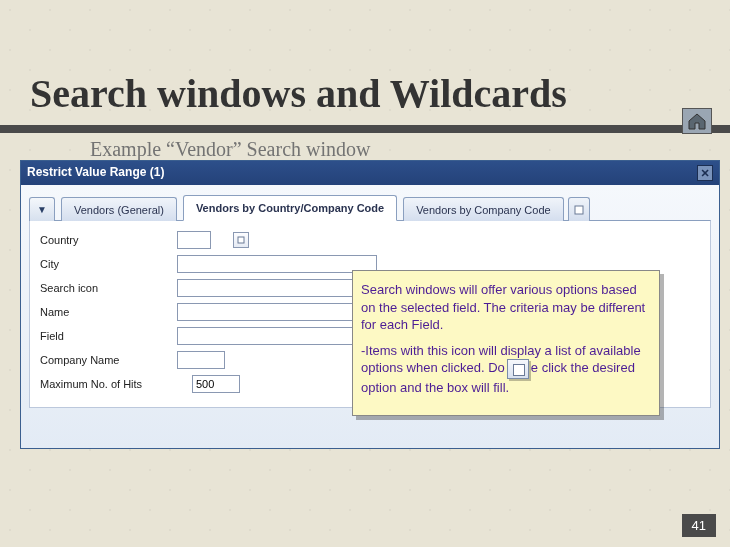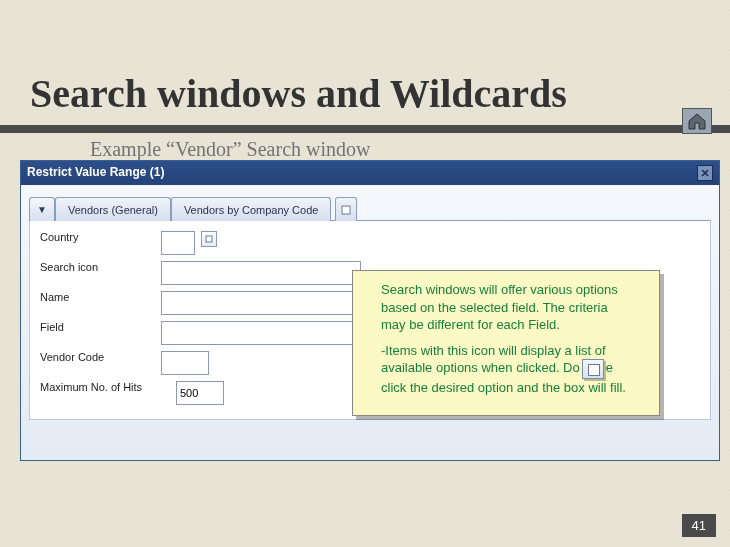--- a/index.html
+++ b/index.html
@@ -55,56 +55,56 @@
     border-radius:3px 3px 0 0;
     display:flex; align-items:center; justify-content:center;
     font-size:10px; color:#2a3f66;
   }
   .tab {
     height:24px; padding:0 12px; font-size:11px;
     display:flex; align-items:center;
     background:linear-gradient(#f0f4fa,#d4deee);
     border:1px solid #8a9fbf; border-bottom:none;
     border-radius:3px 3px 0 0;
-    color:#2a3350; margin-left:0;
+    color:#2a3350; margin-left:6px;
     cursor:pointer;
   }
   .tab.active {
     background:#fff; font-weight:bold; height:26px;
     border-bottom:1px solid #fff; position:relative; z-index:2;
   }
   .tab-right-icon {
     width:22px; height:24px; margin-left:4px;
     background:linear-gradient(#f0f4fa,#d4deee);
     border:1px solid #8a9fbf; border-bottom:none; border-radius:3px 3px 0 0;
     display:flex; align-items:center; justify-content:center;
   }
   .subpanel {
     background:#fff; border:1px solid #bcc8dc; border-top:1px solid #8a9fbf;
     margin-top:-1px; padding:10px 10px 14px 10px;
     display:flex; flex-direction:column; gap:6px;
   }
-  .row { display:flex; align-items:flex-start; gap:6px; }
+  .row { display:flex; align-items:center; gap:22px; }
   .lbl { width:115px; font-size:11px; color:#222; }
   .sap-input {
-    height:24px; border:1px solid #8a98b2; background:#fff;
+    height:18px; border:1px solid #8a98b2; background:#fff;
     font-size:11px; padding:0 3px;
   }
   .w200{width:200px}.w30{width:34px}.w48{width:48px}
   .picker {
     width:16px; height:16px; border:1px solid #8a98b2;
     background:linear-gradient(#fdfdff,#e6ebf4);
     display:flex; align-items:center; justify-content:center; font-size:9px;
   }
   .callout {
     position:absolute; left:352px; top:270px; width:308px;
     background:#fdf9c4; border:1px solid #888;
     box-shadow:4px 4px 0 rgba(40,40,40,0.35);
-    padding:10px 28px; font-family:Verdana,sans-serif;
-    font-size:13px; color:#15803d; line-height:1.35;
+    padding:10px 8px; font-family:Verdana,sans-serif;
+    font-size:13px; color:#4c1d95; line-height:1.35;
   }
   .callout p { margin-bottom:8px; }
   .inline-icon {
     display:inline-block; width:22px; height:20px; vertical-align:middle;
     background:linear-gradient(#f6f8fb,#d8e1ef); border:1px solid #7a8ca8;
     position:relative; margin:0 2px; box-shadow:2px 2px 0 rgba(0,0,0,0.25);
   }
   .inline-icon::after{
     content:""; position:absolute; left:5px; top:4px; width:10px; height:10px;
     border:1px solid #6a7a96; background:#fff;
@@ -131,51 +131,56 @@
 
 <div class="sap-window">
   <div class="sap-titlebar">
     <span>Restrict Value Range (1)</span>
     <span class="sap-close">✕</span>
   </div>
   <div class="sap-body">
     <div class="tabstrip">
       <div class="tab-arrow">▼</div>
       <div class="tab">Vendors (General)</div>
+      <div class="tab active">Vendors by Country/Company Code</div>
       <div class="tab">Vendors by Company Code</div>
       <div class="tab-right-icon">
         <svg width="10" height="10" viewBox="0 0 10 10">
             <rect x="1" y="1" width="8" height="8" fill="#fff" stroke="#6a7a96"></rect>
           </svg>
       </div>
     </div>
     <div class="subpanel">
       <div class="row">
         <span class="lbl">Country</span>
         <input class="sap-input w30" value="" style="">
         <span class="picker">
           <svg width="8" height="8" viewBox="0 0 8 8">
               <rect x="1" y="1" width="6" height="6" fill="#fff" stroke="#6a7a96"></rect>
             </svg>
         </span>
       </div>
       <div class="row">
+        <span class="lbl">City</span>
+        <input class="sap-input w200" value="" style="">
+      </div>
+      <div class="row">
         <span class="lbl">Search icon</span>
         <input class="sap-input w200" value="" style="">
       </div>
       <div class="row">
         <span class="lbl">Name</span>
         <input class="sap-input w200" value="" style="">
       </div>
       <div class="row">
         <span class="lbl">Field</span>
         <input class="sap-input w200" value="" style="">
       </div>
       <div class="row">
-        <span class="lbl">Vendor Code</span>
+        <span class="lbl">Company Name</span>
         <input class="sap-input w48" value="" style="">
       </div>
       <div class="row">
         <span class="lbl" style="width:130px">Maximum No. of Hits</span>
         <input class="sap-input w48" value="500" style="">
       </div>
     </div>
   </div>
 </div>
 

